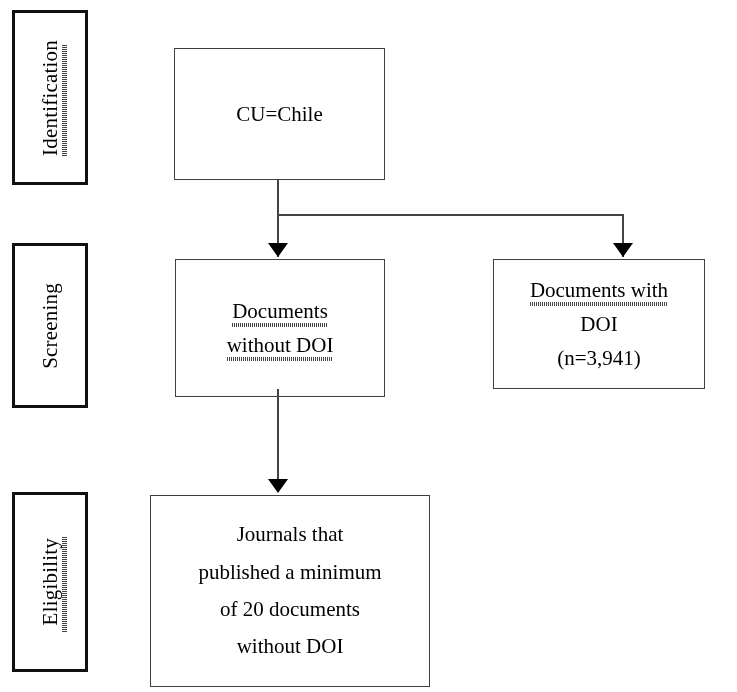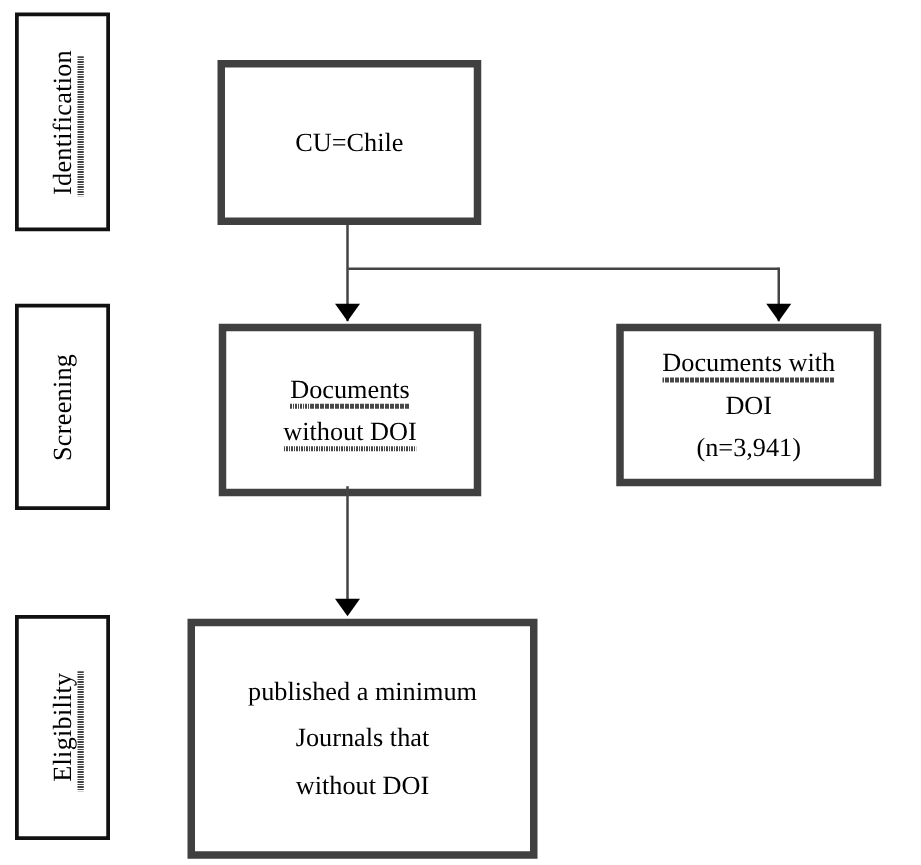--- a/index.html
+++ b/index.html
@@ -54,21 +54,21 @@
   }
 
   #stage-identification { left: 12px;  top: 10px;  width: 76px;  height: 175px; }
   #stage-screening     { left: 12px;  top: 243px; width: 76px;  height: 165px; }
   #stage-eligibility   { left: 12px;  top: 492px; width: 76px;  height: 180px; }
 
   
   .flow-box {
     position: absolute;
     box-sizing: border-box;
-    border: 6px solid #404040;
+    border: 1px solid #404040;
     background: #ffffff;
     display: flex;
     flex-direction: column;
     align-items: center;
     justify-content: center;
     text-align: center;
     font-size: 21px;
     line-height: 1.62;
   }
   .flow-box .line {
@@ -184,19 +184,20 @@
   <div class="flow-box" id="box-with-doi">
     <span class="line misspelled">Documents with</span>
     <span class="line">DOI</span>
     <span class="line">(n=3,941)</span>
   </div>
 
   <div class="vline" id="conn-eligibility"></div>
   <div class="arrowhead" id="arrow-eligibility"></div>
 
   <div class="flow-box" id="box-eligibility">
+    <span class="line">Journals that</span>
     <span class="line">published a minimum</span>
-    <span class="line">Journals that</span>
+    <span class="line">of 20 documents</span>
     <span class="line">without DOI</span>
     <span class="clipped-line">. . . .</span>
   </div>
 
 </div>
 
 </body></html>

